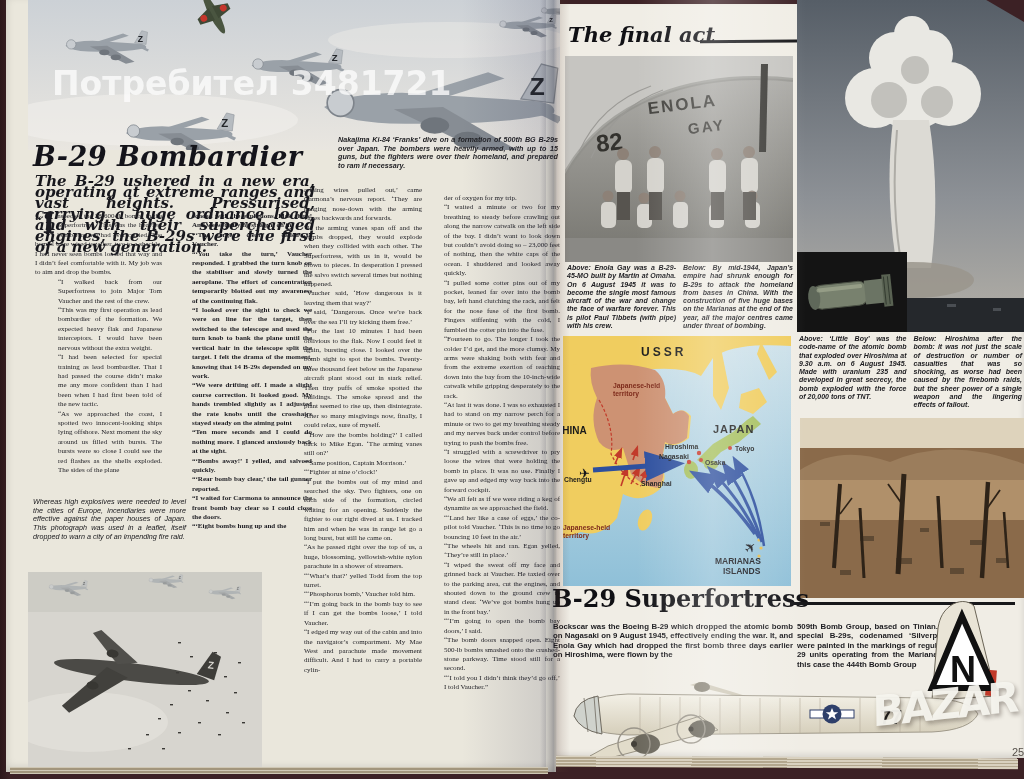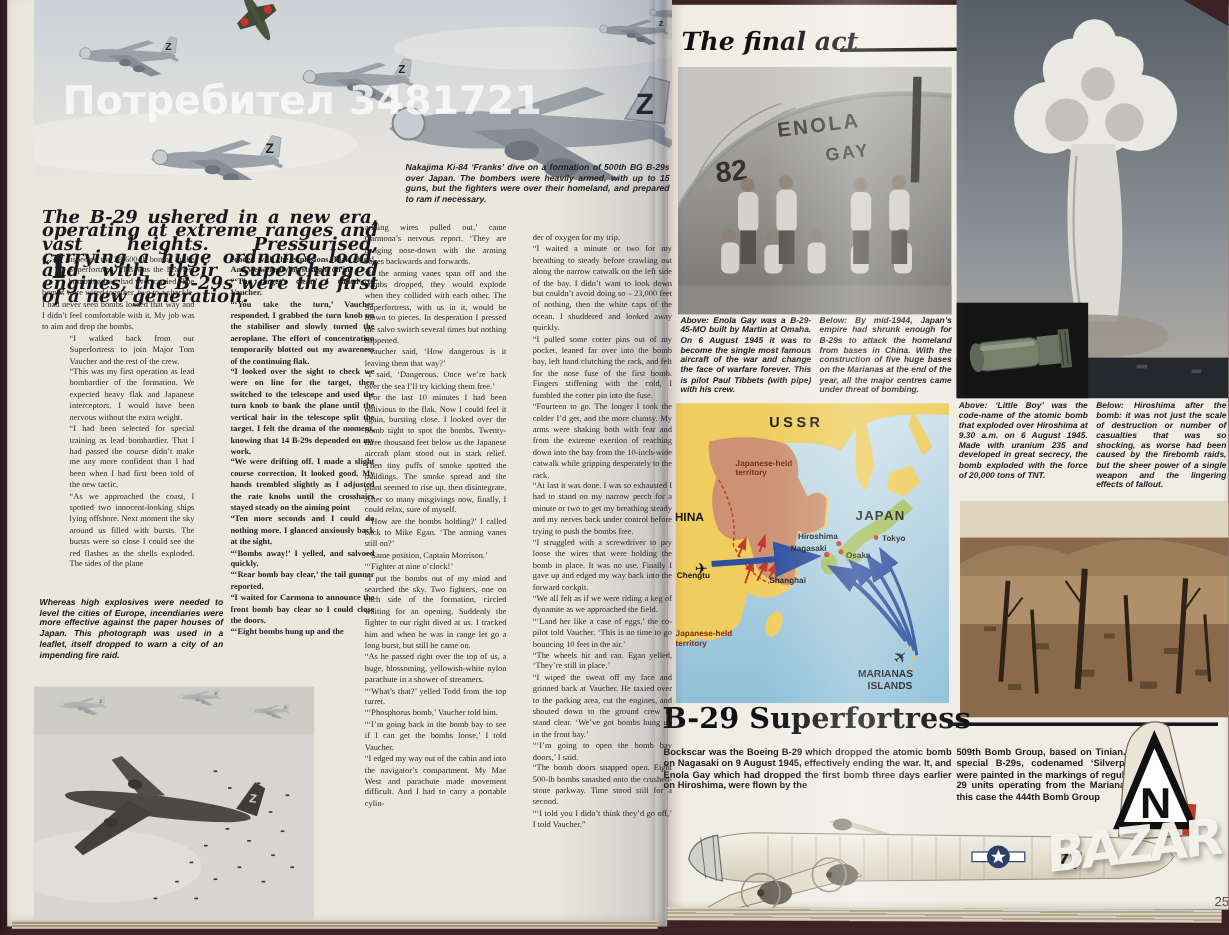--- a/index.html
+++ b/index.html
@@ -23,21 +23,21 @@
     white-space:pre-line;}
   .col1{left:35px;top:212px;width:127px;height:284px;white-space:normal;}
   .col2{left:192px;top:212px;width:120px;height:360px;font-weight:bold;}
   .col3{left:304px;top:186px;width:118px;height:584px;}
   .col4{left:444px;top:194px;width:116px;height:560px;}
   .oq{float:left;font-size:13px;line-height:18px;margin-right:1px;font-weight:bold;}
   .dc{float:left;font-family:"DejaVu Serif",serif;font-weight:bold;font-size:27px;line-height:23px;
     padding:0 2px 0 0;}
   .c1rest{white-space:pre-line;margin-left:23px;}
   .photo-caption{left:33px;top:498px;width:153px;font-family:"Liberation Sans",sans-serif;
-    font-weight:bold;font-style:italic;font-size:7.2px;line-height:8.7px;color:#17171b;text-align:justify;}
+    font-weight:normal;font-style:italic;font-size:7.2px;line-height:8.7px;color:#17171b;text-align:justify;}
   .bwphoto{left:28px;top:572px;width:234px;height:196px;}
   
   .fa-title{left:568px;top:22px;font-family:"DejaVu Serif",serif;font-style:italic;font-weight:bold;
     font-size:21px;color:#101014;}
   .fa-rule{left:700px;top:39px;width:314px;height:3px;background:#17171a;transform:rotate(-.5deg);}
   .enola{left:565px;top:56px;width:228px;height:206px;}
   .caprow1{left:567px;top:264px;width:226px;display:flex;gap:7px;}
   .caprow2{left:799px;top:335px;width:223px;display:flex;gap:7px;}
   .cap{font-family:"Liberation Sans",sans-serif;font-weight:bold;font-style:italic;
     font-size:7px;line-height:8.3px;color:#1b1b1f;text-align:justify;}
@@ -117,20 +117,21 @@
       <path d="M-8,-2 L-3,-17 L3,-17 L6,-2 Z" fill="#3f4936"></path>
       <path d="M-8,2 L-3,17 L3,17 L6,2 Z" fill="#3f4936"></path>
       <circle cx="-1" cy="-11" r="3.4" fill="#c5352b"></circle>
       <circle cx="-1" cy="11" r="3.4" fill="#c5352b"></circle>
       <circle cx="-22" cy="0" r="5.5" fill="#8a8f94" opacity=".55"></circle>
     </g>
   </svg>
 
   <div class="abs illo-caption">Nakajima Ki-84 ‘Franks’ dive on a formation of 500th BG B-29s over Japan. The bombers were heavily armed, with up to 15 guns, but the fighters were over their homeland, and prepared to ram if necessary.</div>
 
+  <div class="abs headline">B-29 Bombardier</div>
   <div class="abs intro">The B-29 ushered in a new era, operating at extreme ranges and vast heights. Pressurised, carrying a huge ordnance load, and with their supercharged engines, the B-29s were the first of a new generation.</div>
 
   <div class="abs bodycol col1">
     <span class="oq">“</span><span class="dc">I</span><span>nspected the 28 600-lb bombs in the Superfortress. This was the heaviest bomb load we had ever carried. The bombs were wired together, two to a shackle. I had never seen bombs loaded that way and I didn’t feel comfortable with it. My job was to aim and drop the bombs.</span>
     <div class="c1rest">“I walked back from our Superfortress to join Major Tom Vaucher and the rest of the crew.
 “This was my first operation as lead bombardier of the formation. We expected heavy flak and Japanese interceptors. I would have been nervous without the extra weight.
 “I had been selected for special training as lead bombardier. That I had passed the course didn’t make me any more confident than I had been when I had first been told of the new tactic.
 “As we approached the coast, I spotted two innocent-looking ships lying offshore. Next moment the sky around us filled with bursts. The bursts were so close I could see the red flashes as the shells exploded. The sides of the plane</div>
   </div>
   <div class="abs bodycol col2">echoed with the explosions. Flak ships! And we were flying straight on in.

